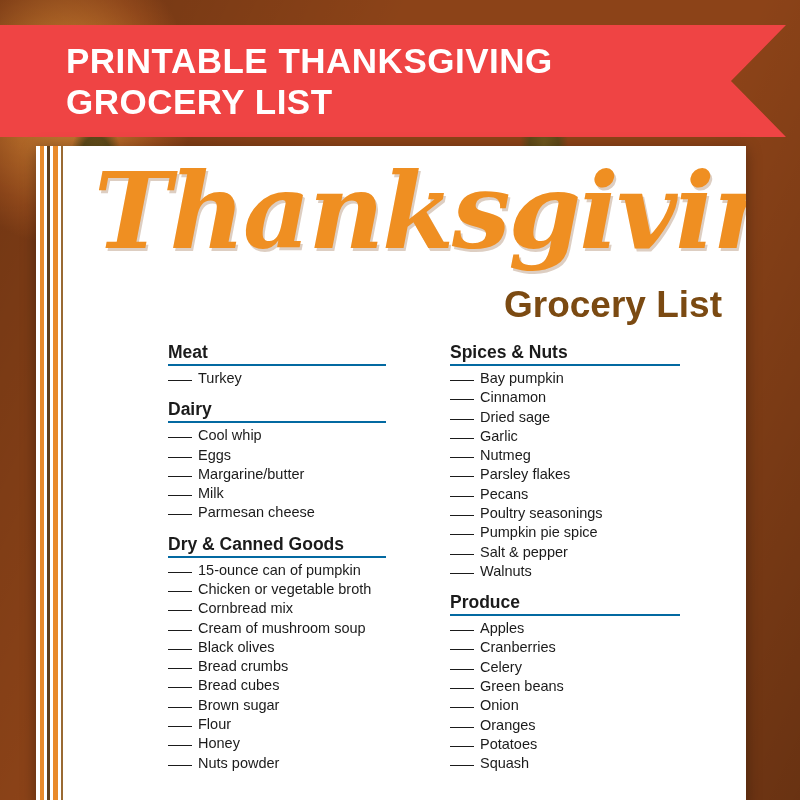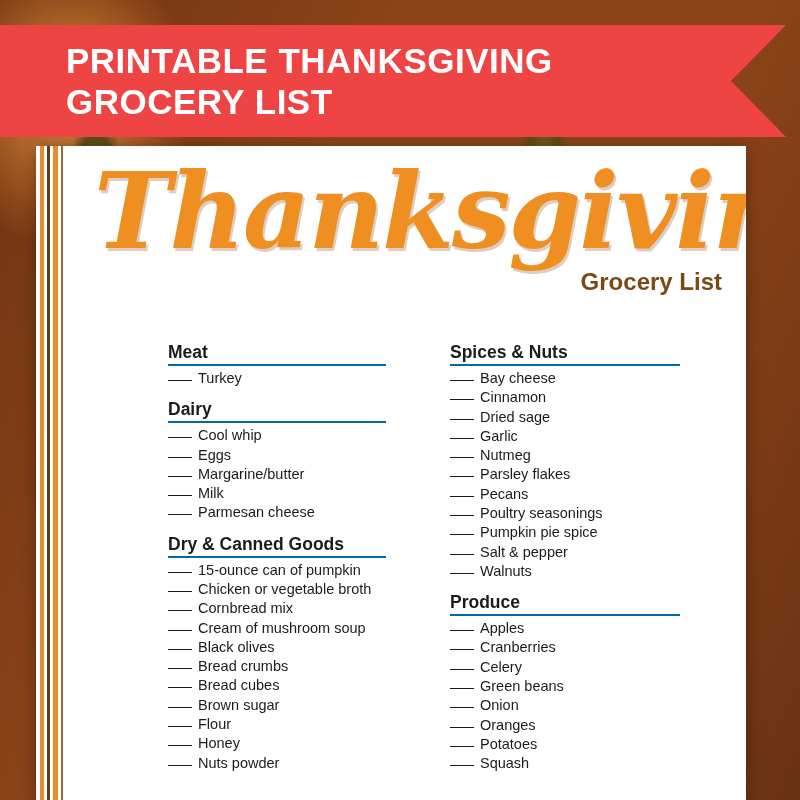--- a/index.html
+++ b/index.html
@@ -123,23 +123,23 @@
     font-weight: bold;
     font-size: 104px;
     line-height: 1;
     color: #ef8f22;
     letter-spacing: -2px;
     text-shadow: 2px 3px 0 rgba(120,60,10,.25);
   }
   .subtitle {
     position: absolute;
     right: 12px;
-    top: 104px;
+    top: 120px;
     font-family: "Liberation Sans", sans-serif;
-    font-size: 24px;
+    font-size: 37px;
     font-weight: bold;
     color: #7b4a12;
   }
 
   
   .cols {
     position: absolute;
     left: 132px;
     top: 196px;
     right: 18px;
@@ -233,21 +233,21 @@
           <div class="item"><span class="blank"></span><span>Honey</span></div>
           <div class="item"><span class="blank"></span><span>Nuts powder</span></div>
         </div>
 
       </div>
 
       <div class="col col-right">
 
         <div class="cat">
           <div class="cat-head">Spices &amp; Nuts</div>
-          <div class="item"><span class="blank"></span><span>Bay cheese</span></div>
+          <div class="item"><span class="blank"></span><span>Bay pumpkin</span></div>
           <div class="item"><span class="blank"></span><span>Cinnamon</span></div>
           <div class="item"><span class="blank"></span><span>Dried sage</span></div>
           <div class="item"><span class="blank"></span><span>Garlic</span></div>
           <div class="item"><span class="blank"></span><span>Nutmeg</span></div>
           <div class="item"><span class="blank"></span><span>Parsley flakes</span></div>
           <div class="item"><span class="blank"></span><span>Pecans</span></div>
           <div class="item"><span class="blank"></span><span>Poultry seasonings</span></div>
           <div class="item"><span class="blank"></span><span>Pumpkin pie spice</span></div>
           <div class="item"><span class="blank"></span><span>Salt &amp; pepper</span></div>
           <div class="item"><span class="blank"></span><span>Walnuts</span></div>

